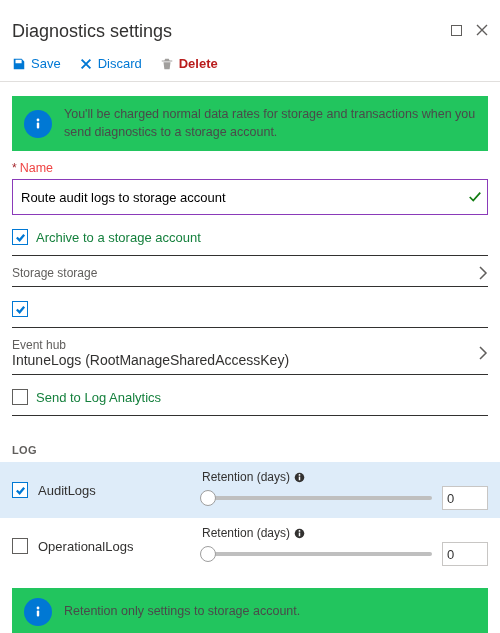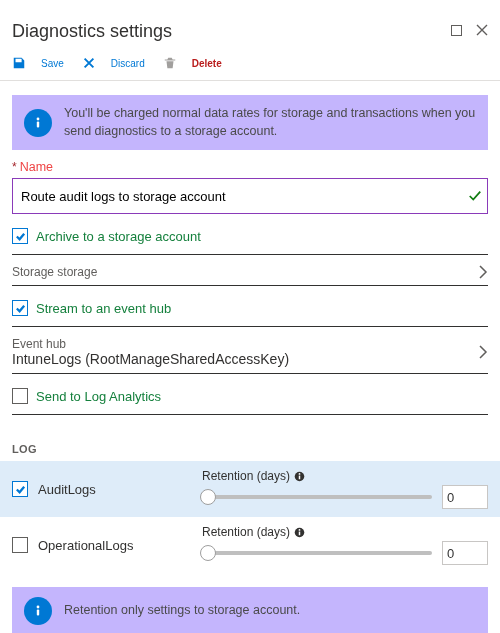--- a/index.html
+++ b/index.html
@@ -34,33 +34,33 @@
   .toolbar {
     display: flex;
     align-items: center;
     gap: 18px;
     padding: 8px 12px 10px 12px;
     border-bottom: 1px solid #e1dfdd;
   }
   .toolbar-btn {
     display: flex;
     align-items: center;
-    gap: 15px;
+    gap: 5px;
     color: #0078d4;
     cursor: pointer;
-    font-size: 10px;
+    font-size: 13px;
   }
   .toolbar-btn.disabled { color: #b91c1c; cursor: default; font-weight: bold; }
   .tb-icon svg { width:14px; height:14px; display:block; }
 
   .info-banner {
     display: flex;
     align-items: center;
     gap: 12px;
-    background: #c4b5fd;
+    background: #22c55e;
     margin: 14px 12px 10px 12px;
     padding: 10px 12px;
     color: #4a4a4a;
     font-size: 12.5px;
     line-height: 1.4;
   }
   .info-circle {
     width: 28px; height: 28px;
     background: #0078d4;
     border-radius: 50%;
@@ -248,21 +248,20 @@
 </div>
 <div class="divider"></div>
 
 <div class="form-section">
   <div class="cb-row">
     <div class="cb-box checked">
       <svg viewBox="0 0 12 12">
           <path d="M2 6 L5 9 L10 3"></path>
         </svg>
     </div>
-    <span class="cb-label">Stream to an event hub</span>
   </div>
 </div>
 <div class="divider"></div>
 
 <div class="selector">
   <div class="selector-text">
     <div class="s-label">Event hub</div>
     <div class="s-value">IntuneLogs (RootManageSharedAccessKey)</div>
   </div>
   <span class="chevron">

